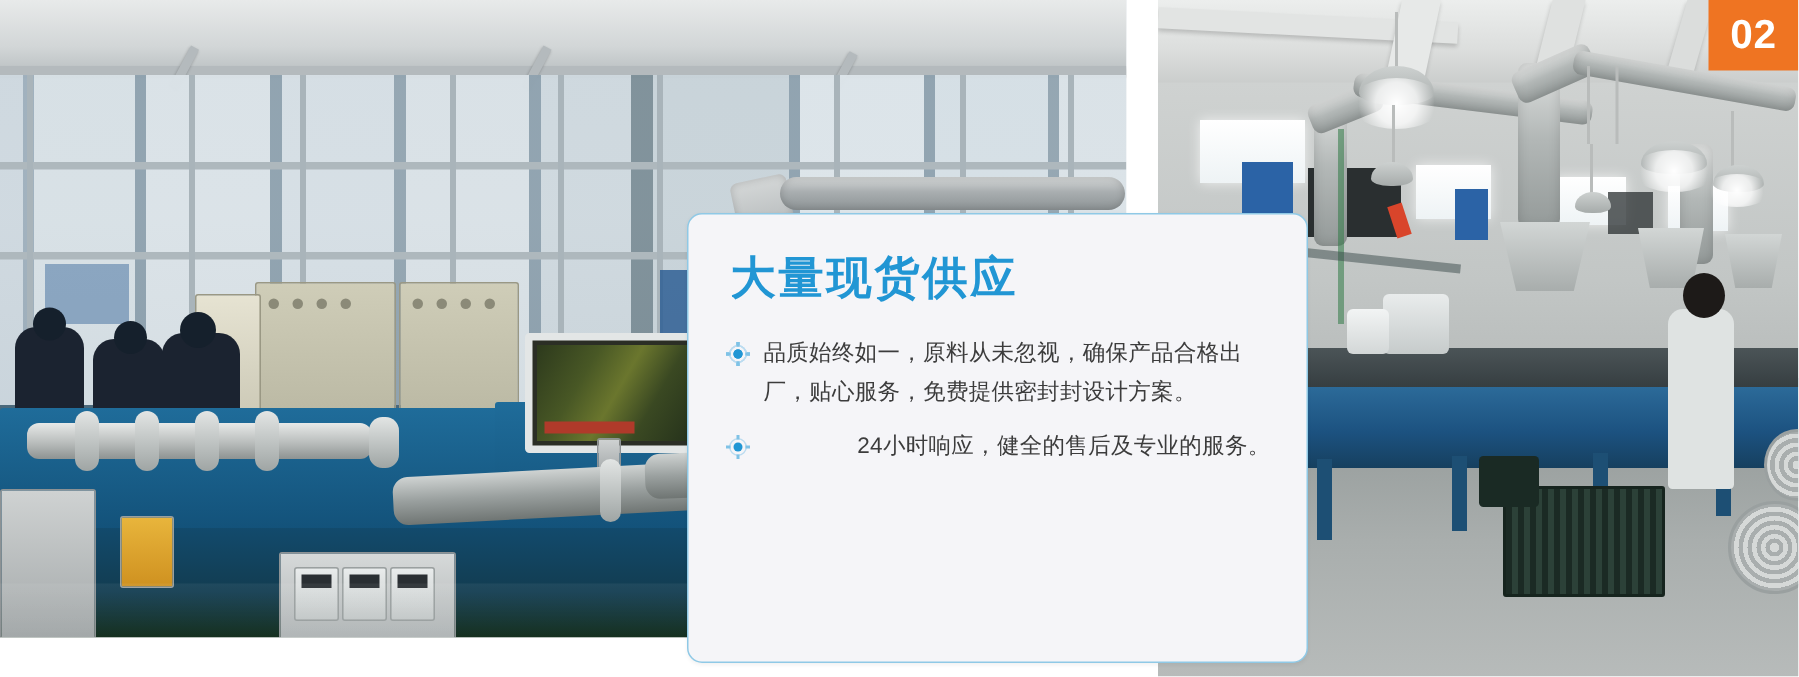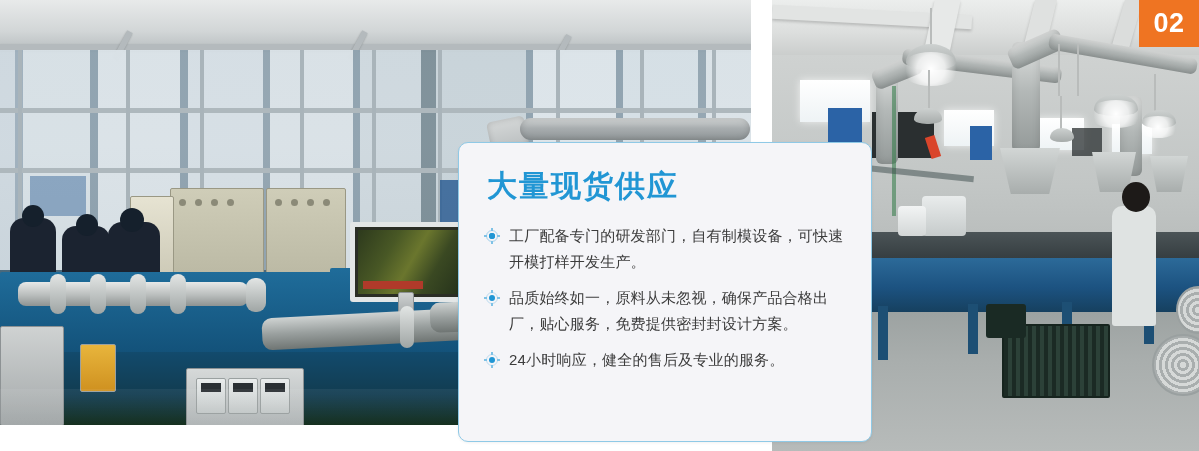--- a/index.html
+++ b/index.html
@@ -112,21 +112,21 @@
   .bullets{list-style:none;margin:0;padding:0;}
   .bullets li{
     position:relative;
     padding-left:24px;
     margin-bottom:10px;
     color:#3c3c3c;
     font-size:15px;
     line-height:26px;
     letter-spacing:.2px;
   }
-  .bullets li:last-child{margin-bottom:0;}
+  .bullets li:last-child{margin-bottom:0;text-align:right;}
   .bullet-icon{
     position:absolute;left:0;top:6px;width:14px;height:14px;
   }
   .bullet-icon .ring{
     position:absolute;left:1px;top:1px;width:12px;height:12px;border-radius:50%;
     border:1px solid #bcdcf0;box-sizing:border-box;
   }
   .bullet-icon .dot{
     position:absolute;left:4px;top:4px;width:6px;height:6px;border-radius:50%;
     background:#2196d4;
@@ -342,21 +342,20 @@
       </li>
       <li>
         <span class="bullet-icon">
           <span class="ring"></span>
             <span class="dot"></span>
           <span class="tick t-n"></span>
             <span class="tick t-s"></span>
           <span class="tick t-w"></span>
             <span class="tick t-e"></span>
         </span>
-        <span>工厂配备专门的研发部门，自有制模设备，可快速开模打样开发生产。</span>
       </li>
       <li>
         <span class="bullet-icon">
           <span class="ring"></span>
             <span class="dot"></span>
           <span class="tick t-n"></span>
             <span class="tick t-s"></span>
           <span class="tick t-w"></span>
             <span class="tick t-e"></span>
         </span>

